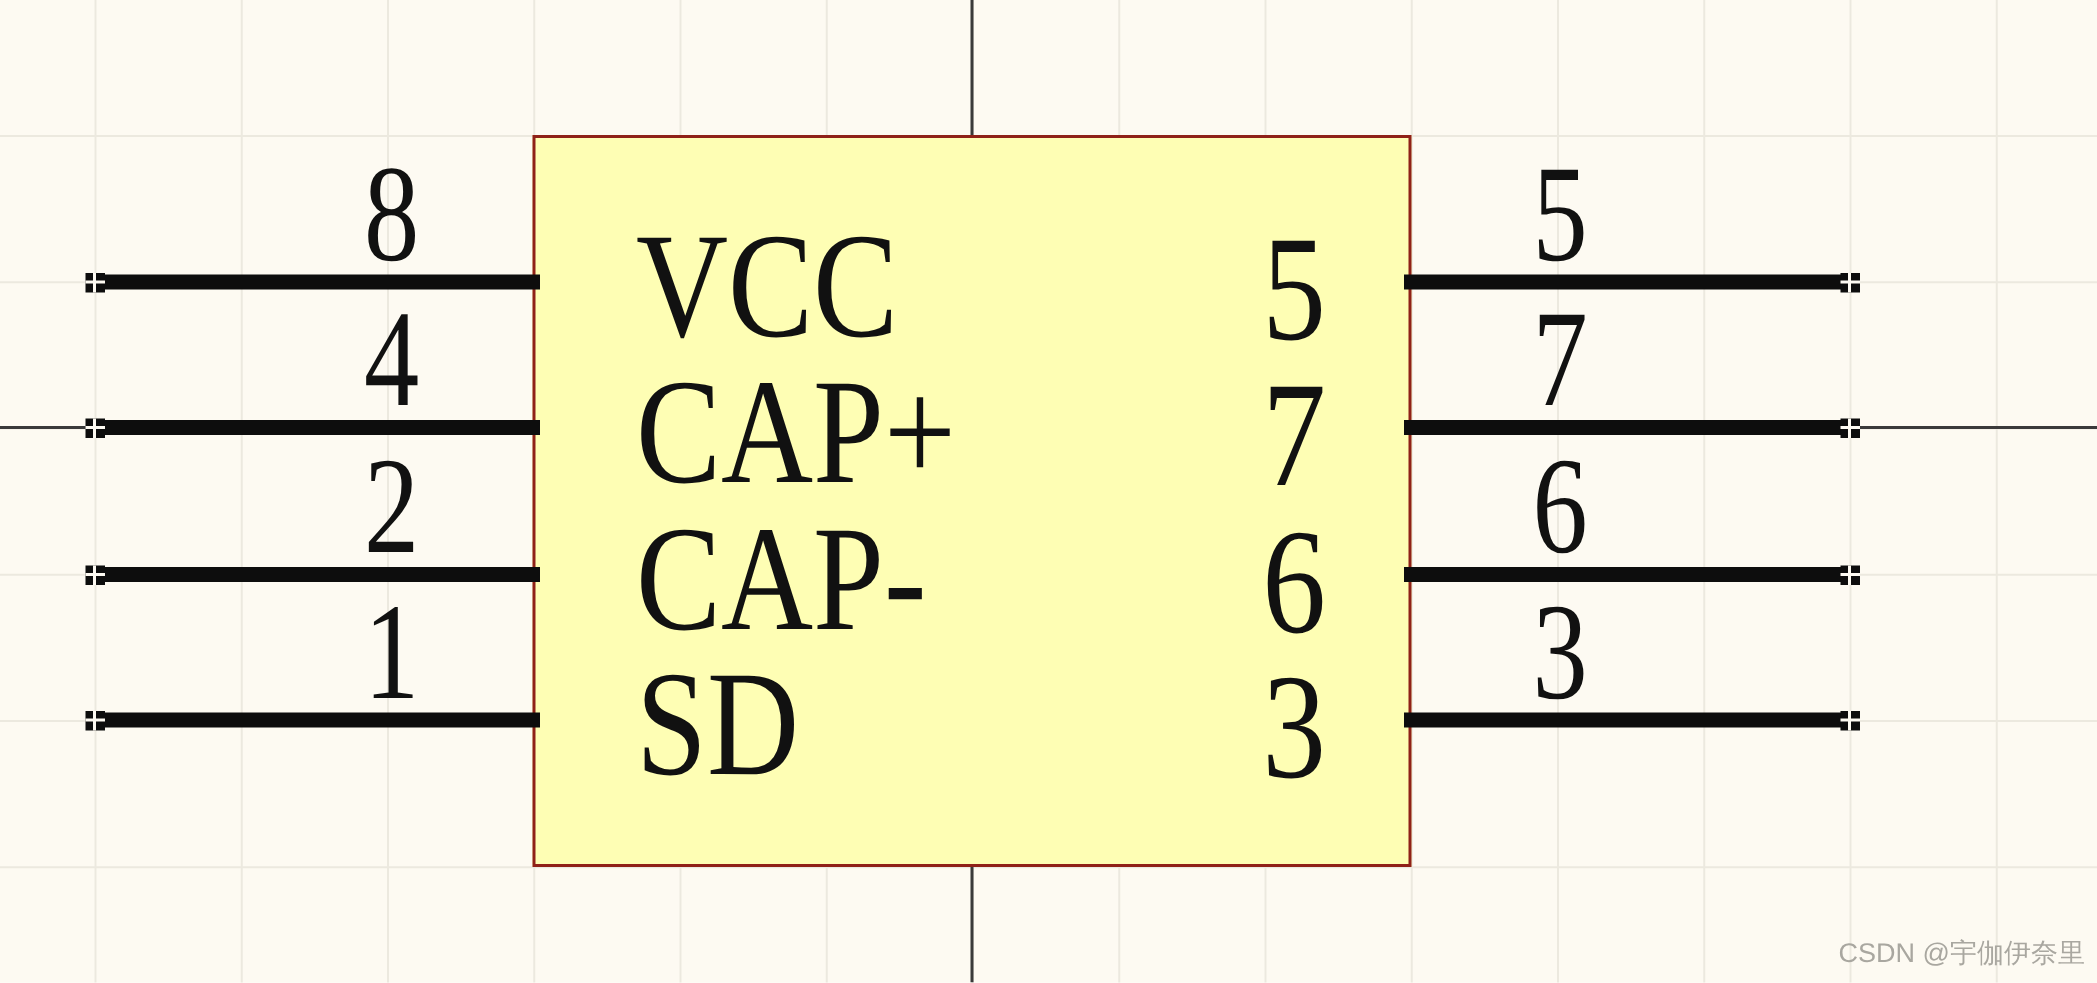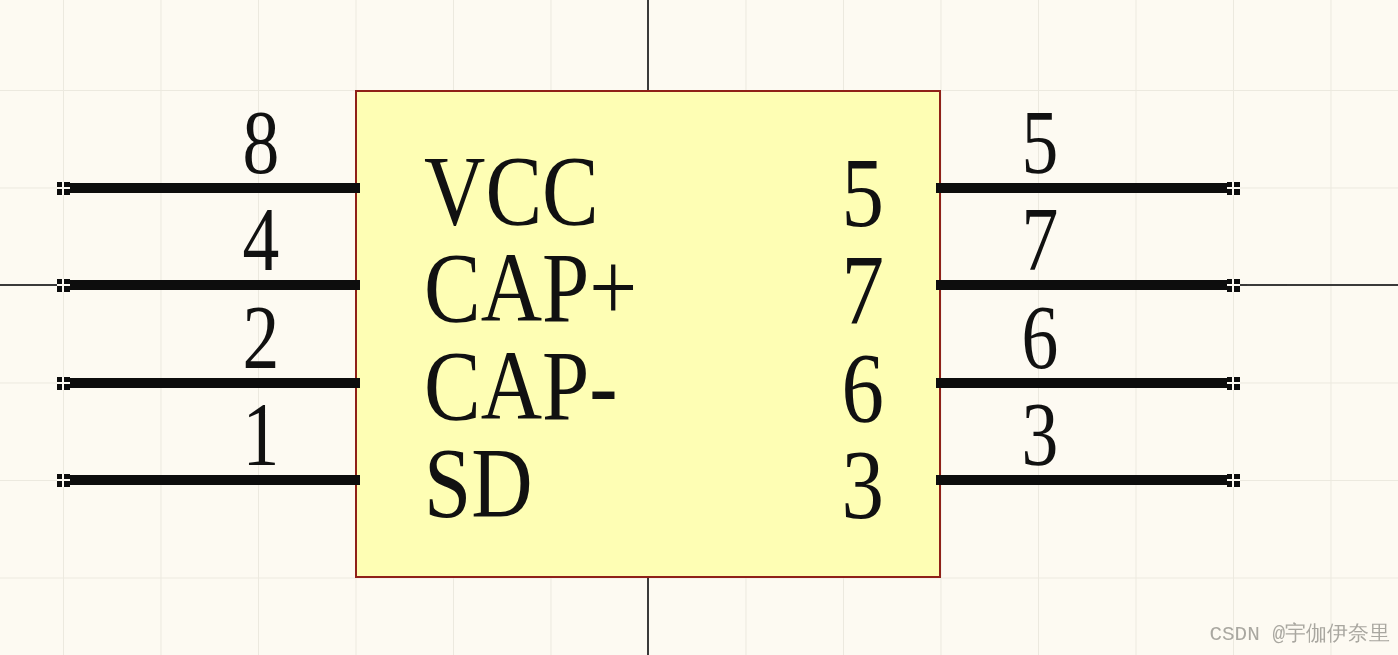--- a/index.html
+++ b/index.html
@@ -57,22 +57,22 @@
   }
   .num-in{
     left:584px;width:300px;text-align:right;
     top:calc(var(--y) - 45px);
     font-size:100px;line-height:100px;
     transform:scaleX(0.85);transform-origin:right top;
   }
   
   #watermark{
     position:absolute;right:8px;bottom:8px;z-index:6;
-    color:#A9A7A0;font-size:21px;
-    font-family:Liberation Mono, monospace;
+    color:#A9A7A0;font-size:18px;
+    font-family:Liberation Sans, sans-serif;
   }
 </style>
 </head>
 <body>
 
 <div id="canvas">
 
   <div class="xhair" id="xhair-v-top"></div>
   <div class="xhair" id="xhair-v-bottom"></div>
   <div class="xhair" id="xhair-h-left"></div>

